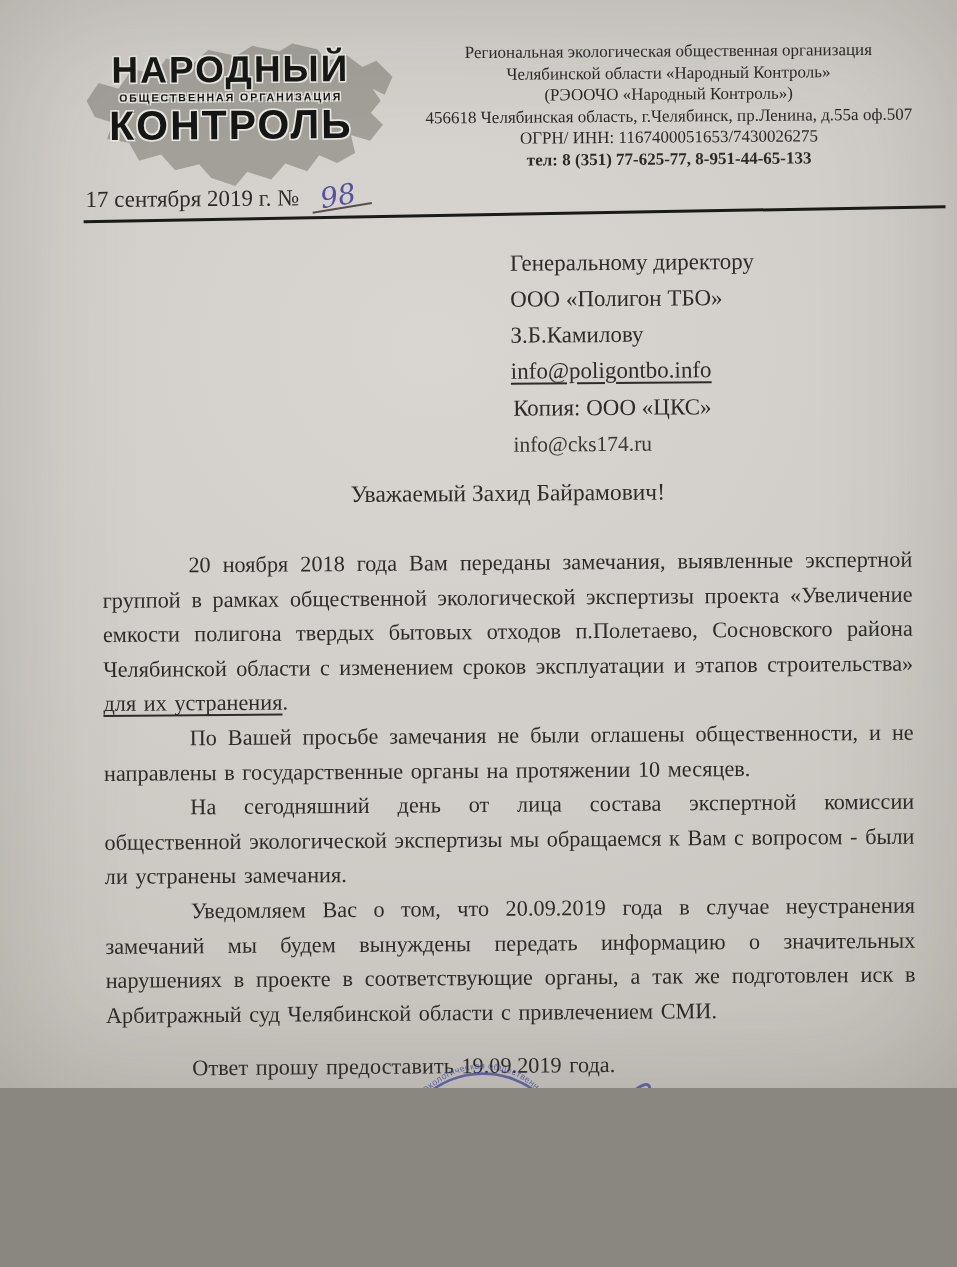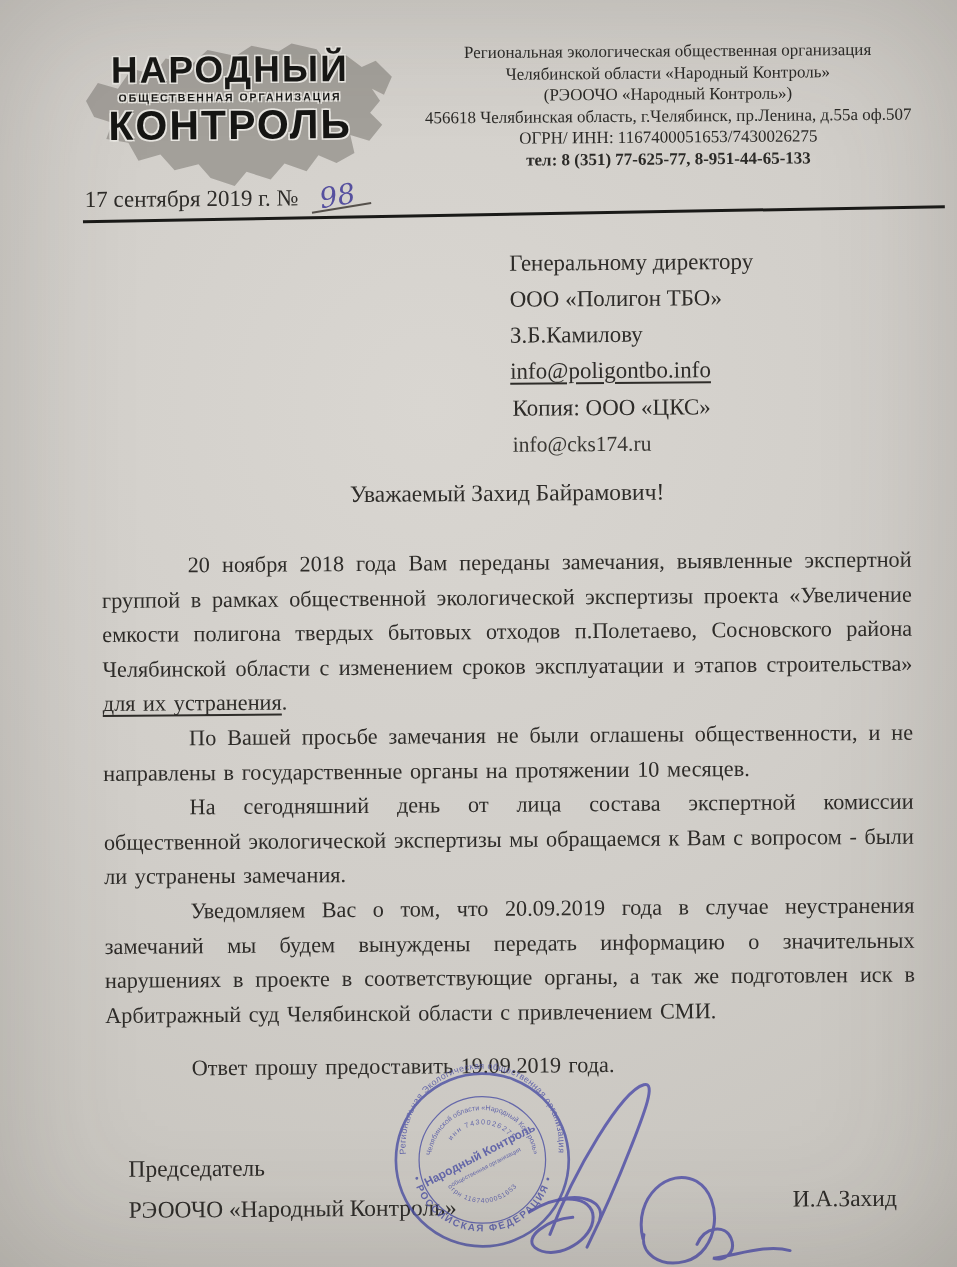--- a/index.html
+++ b/index.html
@@ -1,17 +1,17 @@
 <!DOCTYPE html>
 <html><head>
 <meta charset="utf-8">
 <style>
   html,body{margin:0;padding:0;background:#8a8781;}
   .photo{
-    position:relative;width:957px;height:1267px;overflow:hidden;
+    position:relative;width:957px;height:1088px;overflow:hidden;
     background:radial-gradient(120% 95% at 45% 32%, #d9d6d1 0%, #d1cec9 42%, #c7c4be 78%, #bcb9b2 100%);
     font-family:"Liberation Serif", serif;color:#2e2c29;
   }
   .photo::after{content:"";position:absolute;inset:0;pointer-events:none;
     box-shadow:inset 0 0 140px rgba(62,57,50,.20);}
   .tilt{position:absolute;inset:0;transform:rotate(-0.45deg);transform-origin:50% 48%;}
 
   
   .logo{position:absolute;left:78px;top:36px;width:322px;height:152px;}
   .logo svg{position:absolute;inset:0;}

